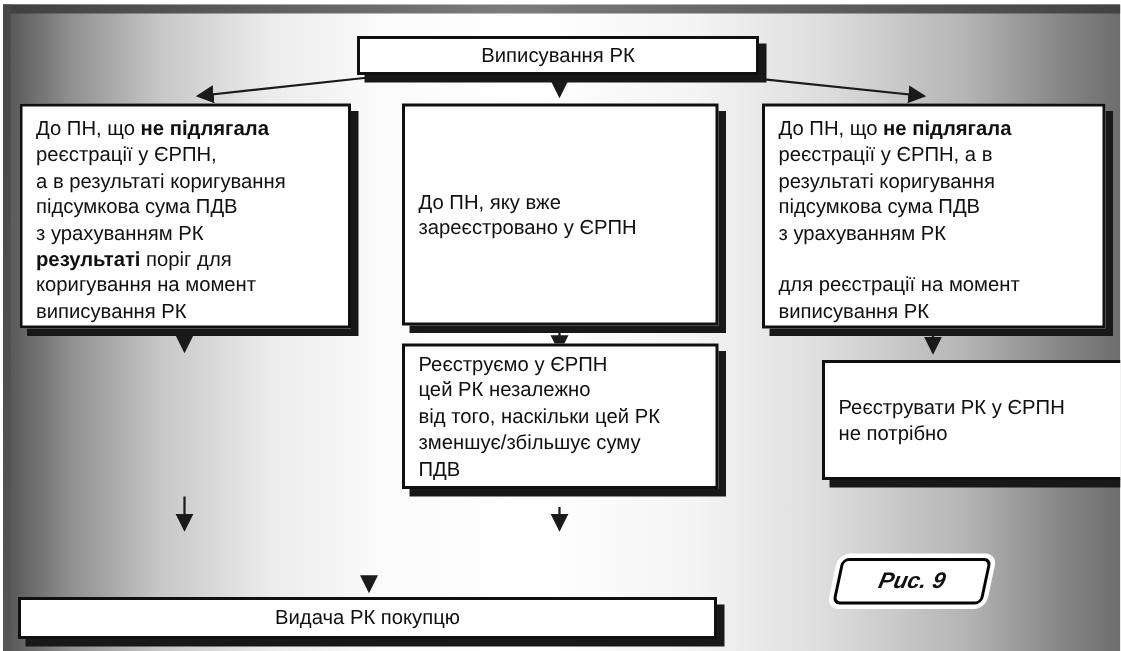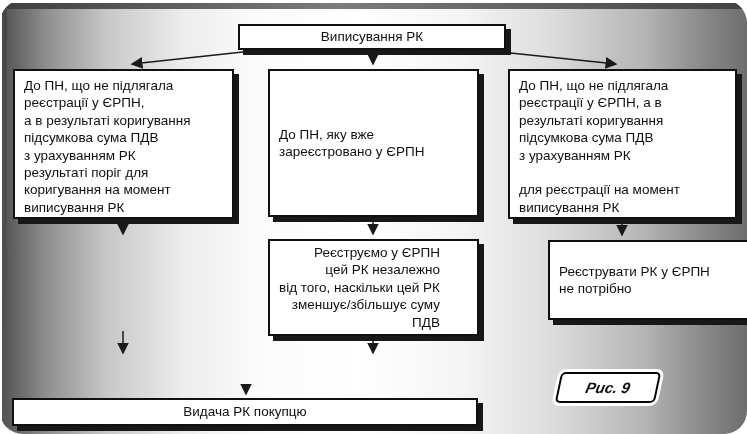--- a/index.html
+++ b/index.html
@@ -3,21 +3,20 @@
 <meta charset="utf-8">
 <style>
   html,body{margin:0;padding:0;background:#ffffff;}
   .screen{
     position:relative;
     width:747px;height:434px;
     background:#ffffff;
     overflow:hidden;
     font-family:"Liberation Sans","DejaVu Sans",sans-serif;
     color:#101010;
-    border-radius:23px;
   }
   .bg{
     position:absolute;left:2px;top:3px;right:0;bottom:0;
     background:linear-gradient(90deg,
       #525252 0%, #8f8f8f 6%, #c7c7c7 14%, #ececec 24%,
       #fbfbfb 34%, #ffffff 48%, #f4f4f4 62%, #dcdcdc 74%,
       #b5b5b5 86%, #858585 95%, #6d6d6d 100%);
   }
   .frame-top{
     position:absolute;left:2px;top:3px;right:0;height:6px;
@@ -39,34 +38,34 @@
     line-height:17.4px;
   }
   .txt{white-space:pre-line;}
   .center-flex{display:flex;align-items:center;}
   .hcenter{justify-content:center;}
   .top-box{left:238px;top:24px;width:268px;height:26px;}
   .cond-left {left:13px; top:69px;width:221px;height:150px;padding:6px 9px 0 9px;}
   .cond-mid  {left:268px;top:69px;width:211px;height:148px;padding:0 9px;}
   .cond-right{left:508px;top:69px;width:229px;height:150px;padding:6px 9px 0 9px;}
   .act-left  {left:13px; top:239px;width:221px;height:90px;padding:0 9px;}
-  .act-mid   {left:268px;top:239px;width:211px;height:97px;padding:0 9px;text-align:right;}
+  .act-mid   {left:268px;top:229px;width:211px;height:97px;padding:0 9px;}
   .act-right {left:508px;top:240px;width:229px;height:80px;padding:0 9px;margin-left:40px;}
   .receipt-box{left:12px;top:358px;width:466px;height:26px;padding:0 0 0 12px;}
   .issue-box {left:12px;top:398px;width:466px;height:28px;text-align:center;}
   .caption{
     position:absolute;left:558px;top:372px;width:96px;height:27px;
     background:#ffffff;border:2px solid #050505;border-radius:5px;
     transform:skewX(-12deg);
     box-shadow:0 0 0 3px #ffffff;
     display:flex;align-items:center;justify-content:center;
     font-weight:bold;font-style:italic;font-size:15px;
   }
   .caption .cap-txt{display:inline-block;}
-  .seg-b{font-weight:normal;}
+  .seg-b{font-weight:bold;}
 </style>
 </head>
 <body>
 
 <div class="screen">
   <div class="bg"></div>
   <div class="frame-top"></div>
   <div class="frame-left"></div>
 
   <svg class="arrows" width="747" height="434" viewBox="0 0 747 434">

